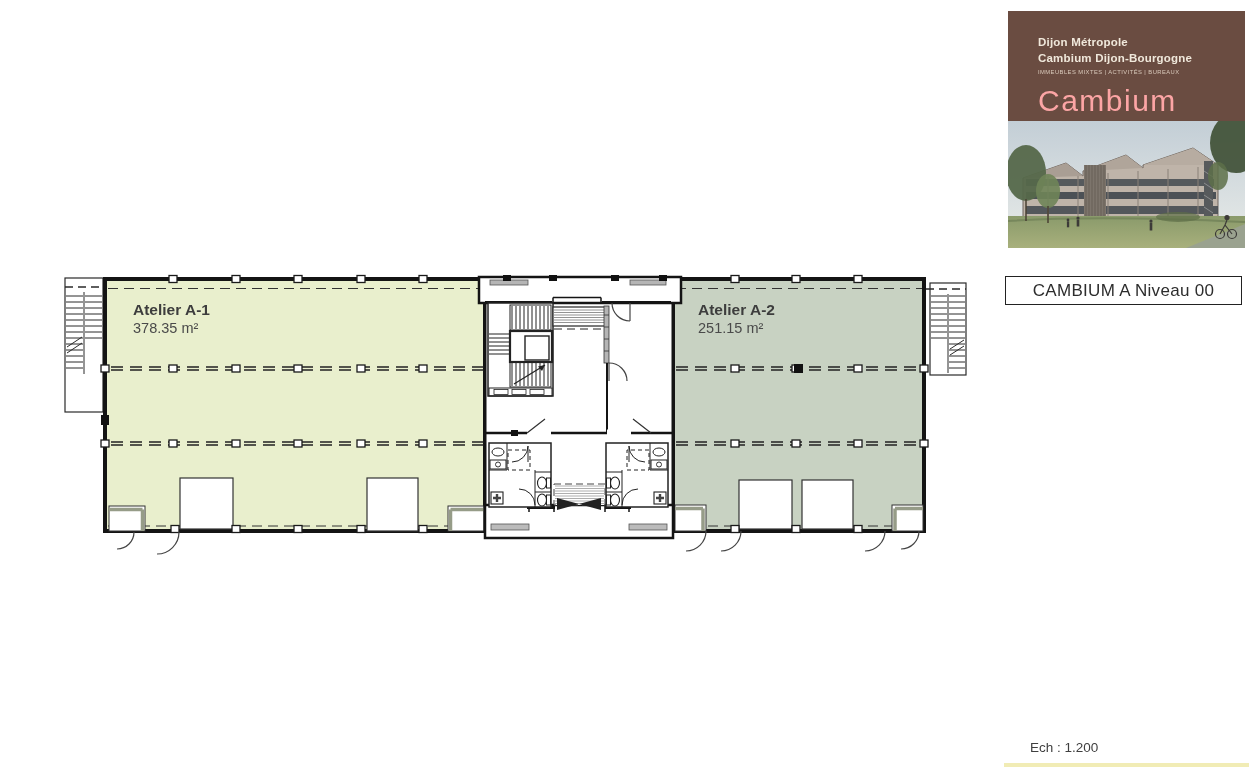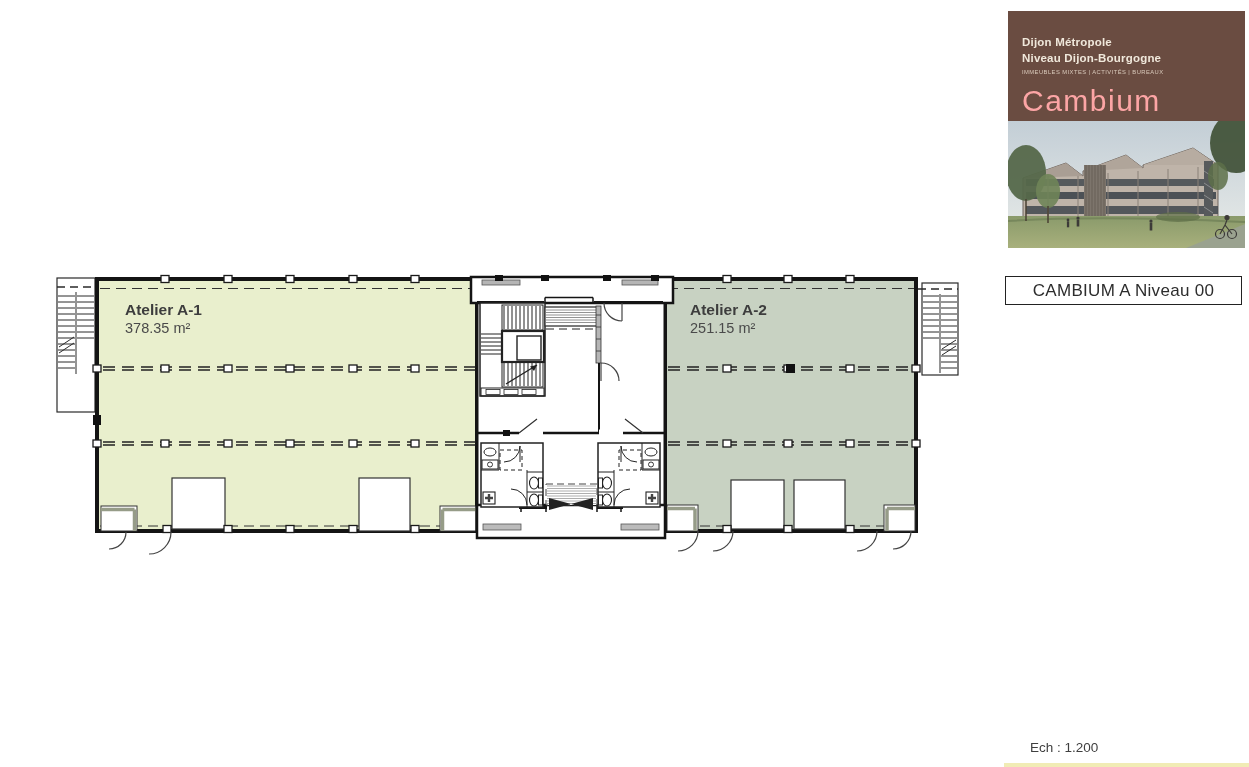--- a/index.html
+++ b/index.html
@@ -1,32 +1,32 @@
 <!DOCTYPE html>
 <html><head>
 <meta charset="utf-8">
 <style>
   html,body{margin:0;padding:0;background:#fff;}
   .stage{position:relative;width:1249px;height:767px;background:#ffffff;overflow:hidden;
          font-family:"Liberation Sans", sans-serif;}
   
   .brand-panel{position:absolute;left:1008px;top:11px;width:237px;height:110px;
-               background:#6a4c41;box-sizing:border-box;padding:23px 0 0 14px;}
+               background:#6a4c41;box-sizing:border-box;padding:23px 0 0 30px;}
   .org-line{color:#f0e8db;font-size:11.5px;font-weight:bold;line-height:1.4;letter-spacing:.2px;}
   .tagline{color:#d9c9bb;font-size:5.8px;letter-spacing:.45px;margin-top:3px;}
   .brand-title{color:#fca5a5;font-size:30px;font-weight:normal;letter-spacing:1.5px;margin-top:9px;}
   .brand-sub{color:#dfa245;font-size:13px;font-weight:bold;letter-spacing:4px;margin-top:1px;}
   .photo{position:absolute;left:1008px;top:121px;width:237px;height:127px;overflow:hidden;}
   .title-box{position:absolute;left:1005px;top:276px;width:237px;height:29px;
              border:1.5px solid #222;background:#fff;box-sizing:border-box;
              display:flex;align-items:center;justify-content:center;
              font-size:17px;color:#2d2d2d;letter-spacing:.3px;}
   .scale-note{position:absolute;left:1030px;top:740px;font-size:13.5px;color:#3f3f3f;text-align:center;}
   .page-edge{position:absolute;left:1004px;top:763px;width:245px;height:4px;background:#efe9a8;opacity:.85;}
-  .plan-wrap{position:absolute;left:0;top:0;width:1005px;height:549px;}
+  .plan-wrap{position:absolute;left:8px;top:0;width:1005px;height:549px;}
   svg text{font-family:"Liberation Sans", sans-serif;}
 </style>
 </head>
 <body>
 
 <div class="stage">
 
   <div class="plan-wrap">
   <svg width="1005" height="767" viewBox="0 0 1005 767">
     <defs>
@@ -235,21 +235,21 @@
       <path d="M698 531A20 20 0 0 1 678 551"></path>
       <path d="M733 531A20 20 0 0 1 713 551"></path>
       <path d="M877 531A20 20 0 0 1 857 551"></path>
       <path d="M911 531A18 18 0 0 1 893 549"></path>
     </g>
   </svg>
   </div>
 
   <div class="brand-panel">
     <div class="org-line">Dijon Métropole</div>
-    <div class="org-line">Niveau Dijon-Bourgogne</div>
+    <div class="org-line">Cambium Dijon-Bourgogne</div>
     <div class="tagline">IMMEUBLES MIXTES | ACTIVITÉS | BUREAUX</div>
     <div class="brand-title">Cambium</div>
     <div class="brand-sub">A &amp; B</div>
   </div>
 
   <div class="photo">
     <svg width="237" height="127" viewBox="0 0 237 127">
       <defs>
         <linearGradient id="sky" x1="0" y1="0" x2="0" y2="1">
           <stop offset="0" stop-color="#c3ced6"></stop>

